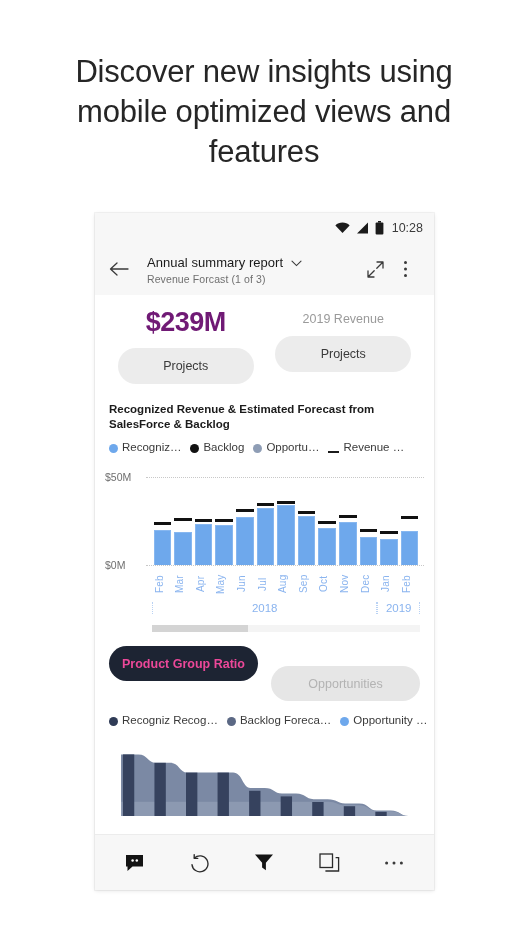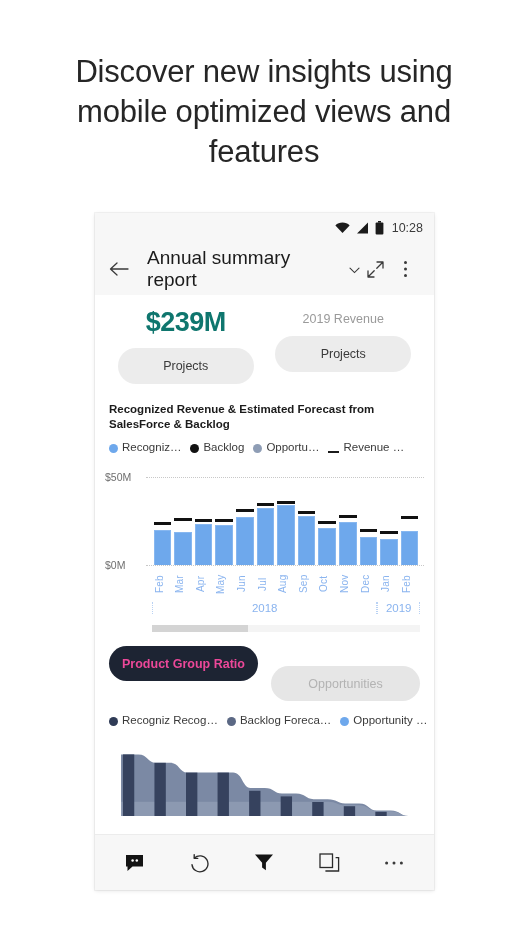--- a/index.html
+++ b/index.html
@@ -53,40 +53,40 @@
     height: 52px;
     background: #f7f7f7;
     display: flex;
     align-items: center;
     padding: 0 14px 0 14px;
   }
   .appbar .back { width: 34px; display: flex; align-items: center; justify-content: flex-start; cursor: pointer; }
   .appbar .titles { flex: 1; padding-left: 4px; }
   .title-row { display: flex; align-items: center; gap: 8px; }
   .rep-title {
-    font-size: 19px; color: #1b1b1b; font-weight: 400; letter-spacing: 0.05px;
+    font-size: 13px; color: #1b1b1b; font-weight: 400; letter-spacing: 0.05px;
   }
   .rep-sub {
     font-size: 10.5px; color: #6f6f6f; margin-top: 2px; letter-spacing: 0.1px;
   }
   .appbar .act { width: 30px; display: flex; align-items: center; justify-content: center; cursor: pointer; }
 
   
   .content {
     position: relative;
     height: 558px;
     background: #ffffff;
     overflow: hidden;
   }
 
   
   .kpis { display: flex; padding: 12px 12px 0 12px; }
   .kpi { flex: 1; text-align: center; }
   .kpi-val {
-    font-size: 27px; font-weight: 700; color: #0f766e; letter-spacing: -0.5px;
+    font-size: 27px; font-weight: 700; color: #701a75; letter-spacing: -0.5px;
   }
   .kpi-label {
     font-size: 12.5px; color: #9a9a9a; margin-top: 5px;
   }
   .kpi-pill {
     margin: 10px auto 0 auto;
     width: 136px; height: 36px;
     border-radius: 18px;
     background: #ececec;
     display: flex; align-items: center; justify-content: center;
@@ -222,20 +222,21 @@
     </div>
     <div class="titles">
       <div class="title-row">
         <span class="rep-title">Annual summary report</span>
         <span>
           <svg width="11" height="7" viewBox="0 0 11 7">
               <path d="M1 1.2 5.5 5.6 10 1.2" stroke="#3a3a3a" stroke-width="1.1" fill="none" stroke-linecap="round"></path>
             </svg>
         </span>
       </div>
+      <div class="rep-sub">Revenue Forcast  (1 of 3)</div>
     </div>
     <div class="act">
       <svg width="19" height="19" viewBox="0 0 19 19">
           <path d="M11 2h6v6M17 2l-6.2 6.2M8 17H2v-6M2 17l6.2-6.2" stroke="#3a3a3a" stroke-width="1.3" fill="none" stroke-linecap="round" stroke-linejoin="round"></path>
         </svg>
     </div>
     <div class="act">
       <svg width="5" height="18" viewBox="0 0 5 18">
           <circle cx="2.5" cy="2.6" r="1.5" fill="#3a3a3a"></circle>
           <circle cx="2.5" cy="9" r="1.5" fill="#3a3a3a"></circle>

